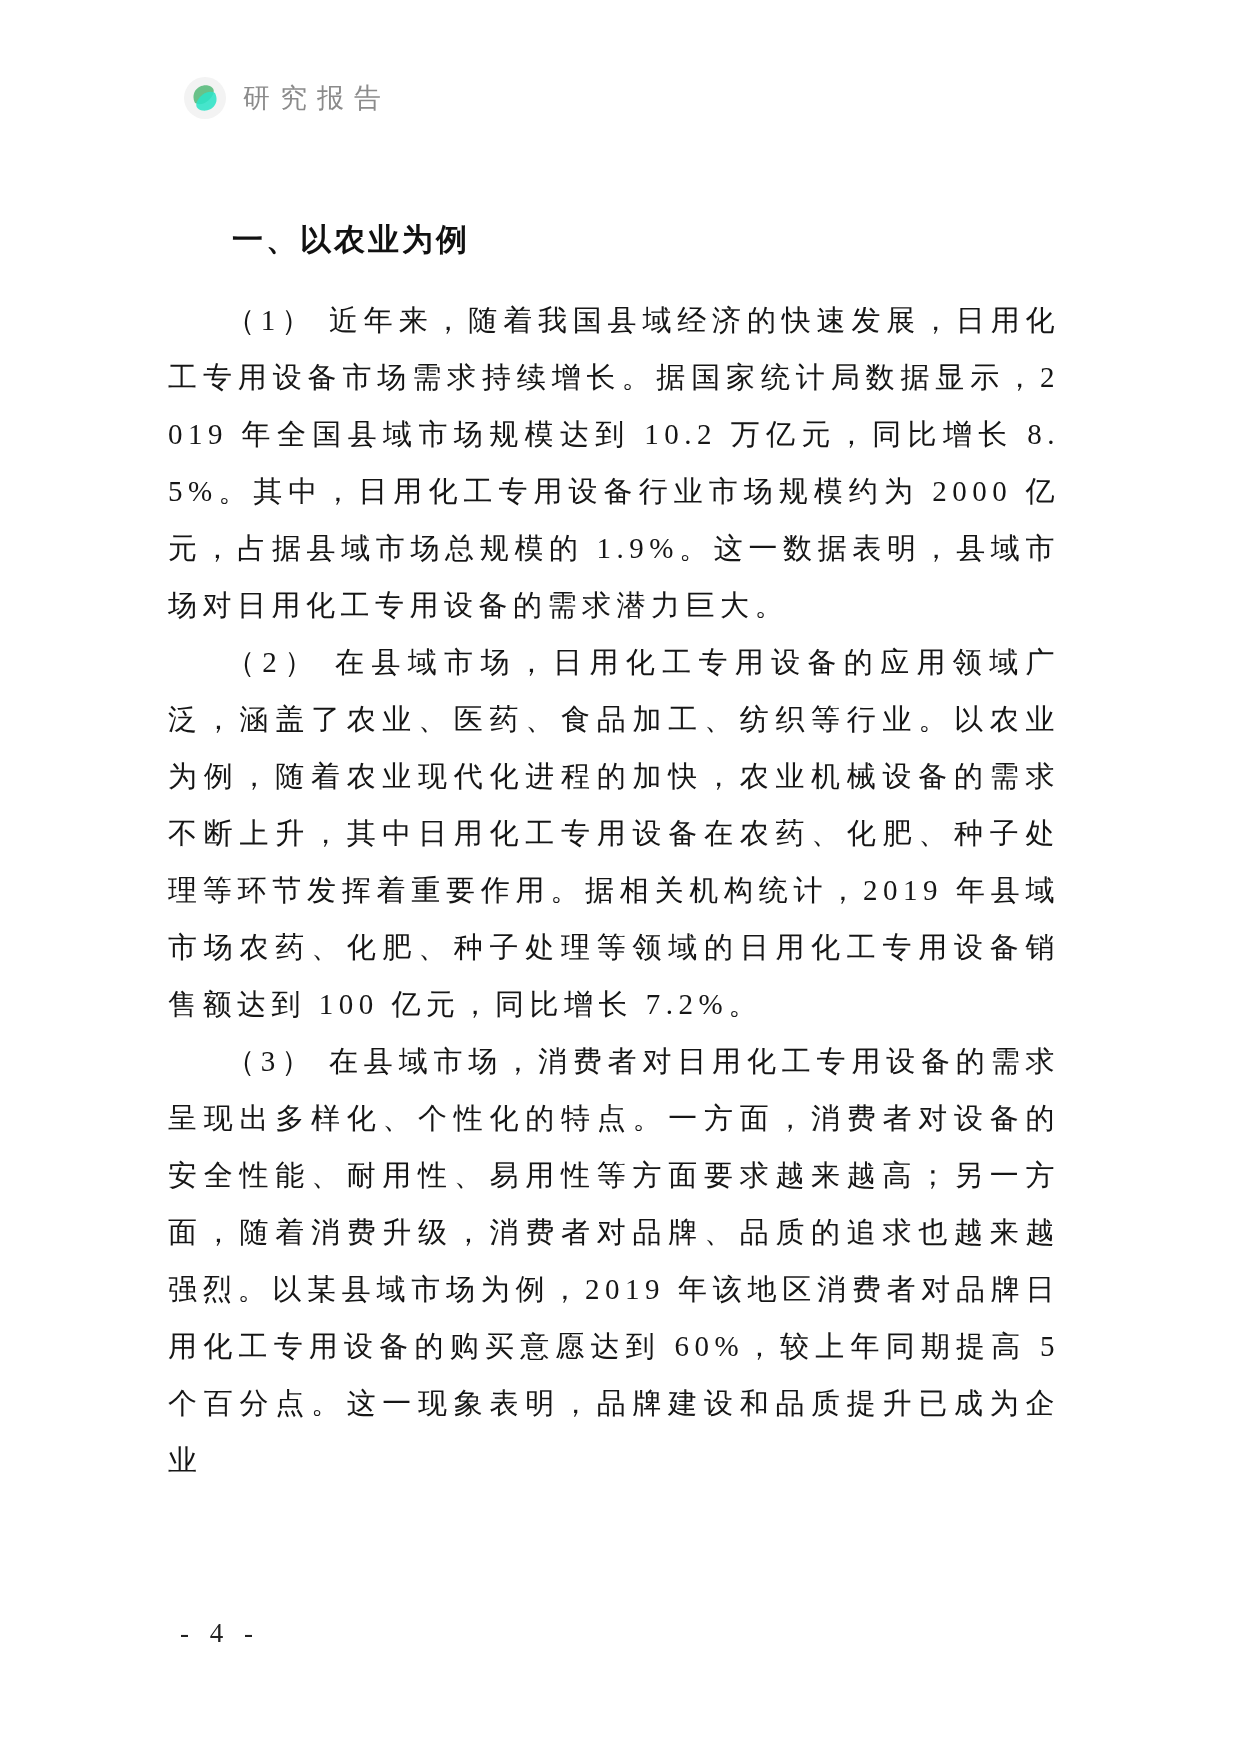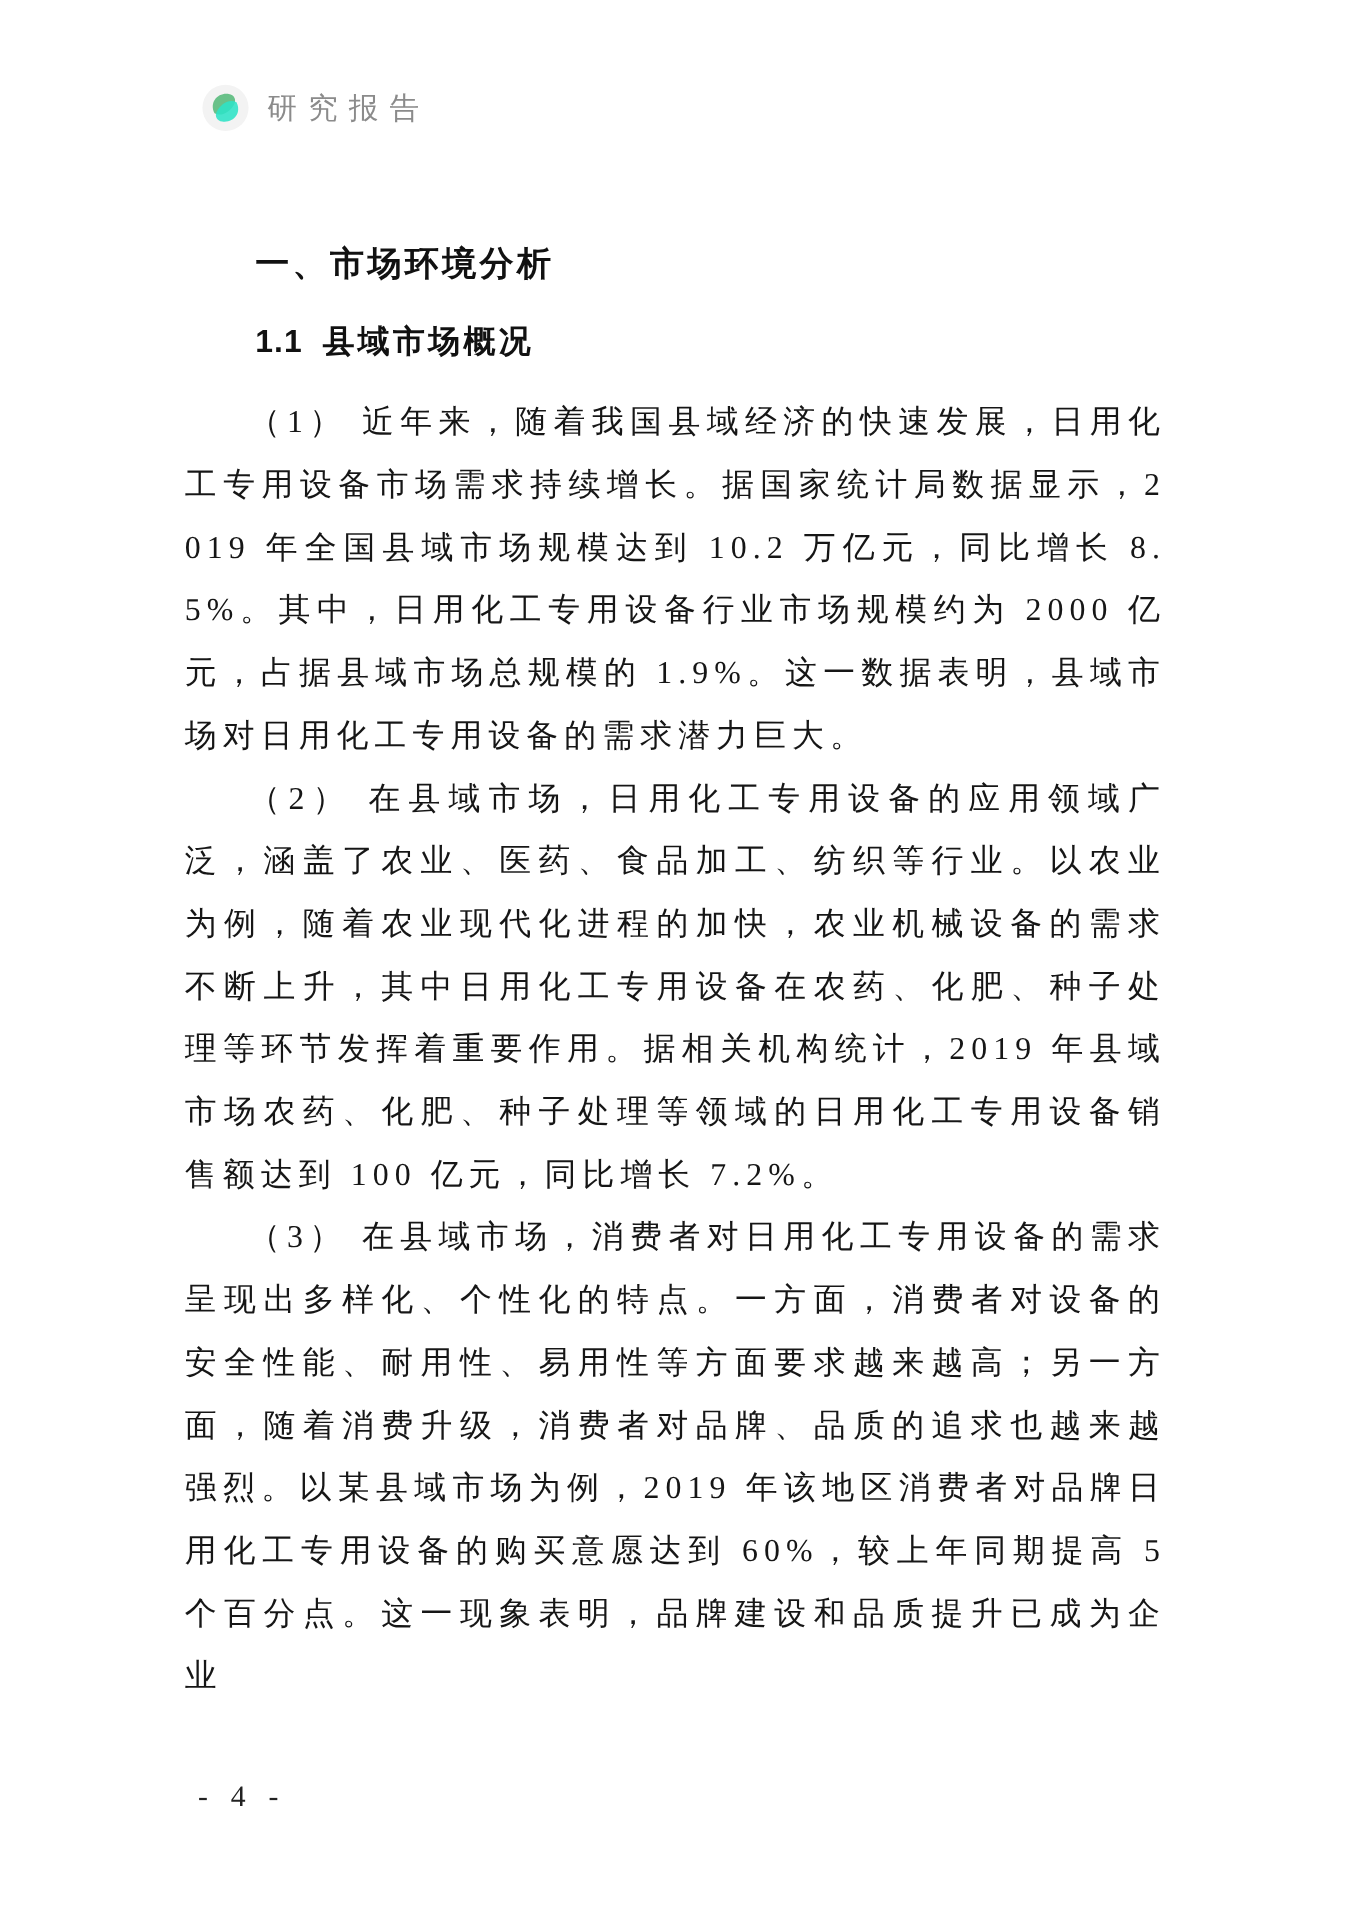--- a/index.html
+++ b/index.html
@@ -97,25 +97,22 @@
     <svg viewBox="0 0 44 44" width="44" height="44">
       <circle cx="22" cy="22" r="21" fill="#f3f3f3"></circle>
       <path d="M12 27 C7 17 15 8 25 9.5 C30 10.3 32 14.5 30 18.5 C26.5 25.5 18.5 30.5 12 27 Z" fill="#55b97a" fill-opacity="0.88"></path>
       <path d="M32 17 C37 27 29 36 19 34.5 C14 33.7 12 29.5 14 25.5 C17.5 18.5 25.5 13.5 32 17 Z" fill="#2ee2c6" fill-opacity="0.88"></path>
     </svg>
   </span>
   <span class="brand-text">研究报告</span>
 </header>
 
 <main class="content">
-  <h1 class="section-title">一、市场环境分析</h1>
+  <h1 class="section-title">一、以农业为例</h1>
 
-  <h2 class="subsection-title">
-    <span class="sub-number">1.1</span><span>县域市场概况</span>
-  </h2>
 
   <div class="body-text">
     <p>（1） 近年来，随着我国县域经济的快速发展，日用化工专用设备市场需求持续增长。据国家统计局数据显示，2019 年全国县域市场规模达到 10.2 万亿元，同比增长 8.5%。其中，日用化工专用设备行业市场规模约为 2000 亿元，占据县域市场总规模的 1.9%。这一数据表明，县域市场对日用化工专用设备的需求潜力巨大。</p>
     <p>（2） 在县域市场，日用化工专用设备的应用领域广泛，涵盖了农业、医药、食品加工、纺织等行业。以农业为例，随着农业现代化进程的加快，农业机械设备的需求不断上升，其中日用化工专用设备在农药、化肥、种子处理等环节发挥着重要作用。据相关机构统计，2019 年县域市场农药、化肥、种子处理等领域的日用化工专用设备销售额达到 100 亿元，同比增长 7.2%。</p>
     <p>（3） 在县域市场，消费者对日用化工专用设备的需求呈现出多样化、个性化的特点。一方面，消费者对设备的安全性能、耐用性、易用性等方面要求越来越高；另一方面，随着消费升级，消费者对品牌、品质的追求也越来越强烈。以某县域市场为例，2019 年该地区消费者对品牌日用化工专用设备的购买意愿达到 60%，较上年同期提高 5 个百分点。这一现象表明，品牌建设和品质提升已成为企业</p>
   </div>
 </main>
 
 <footer class="page-footer">
   <span>- 4 -</span>

